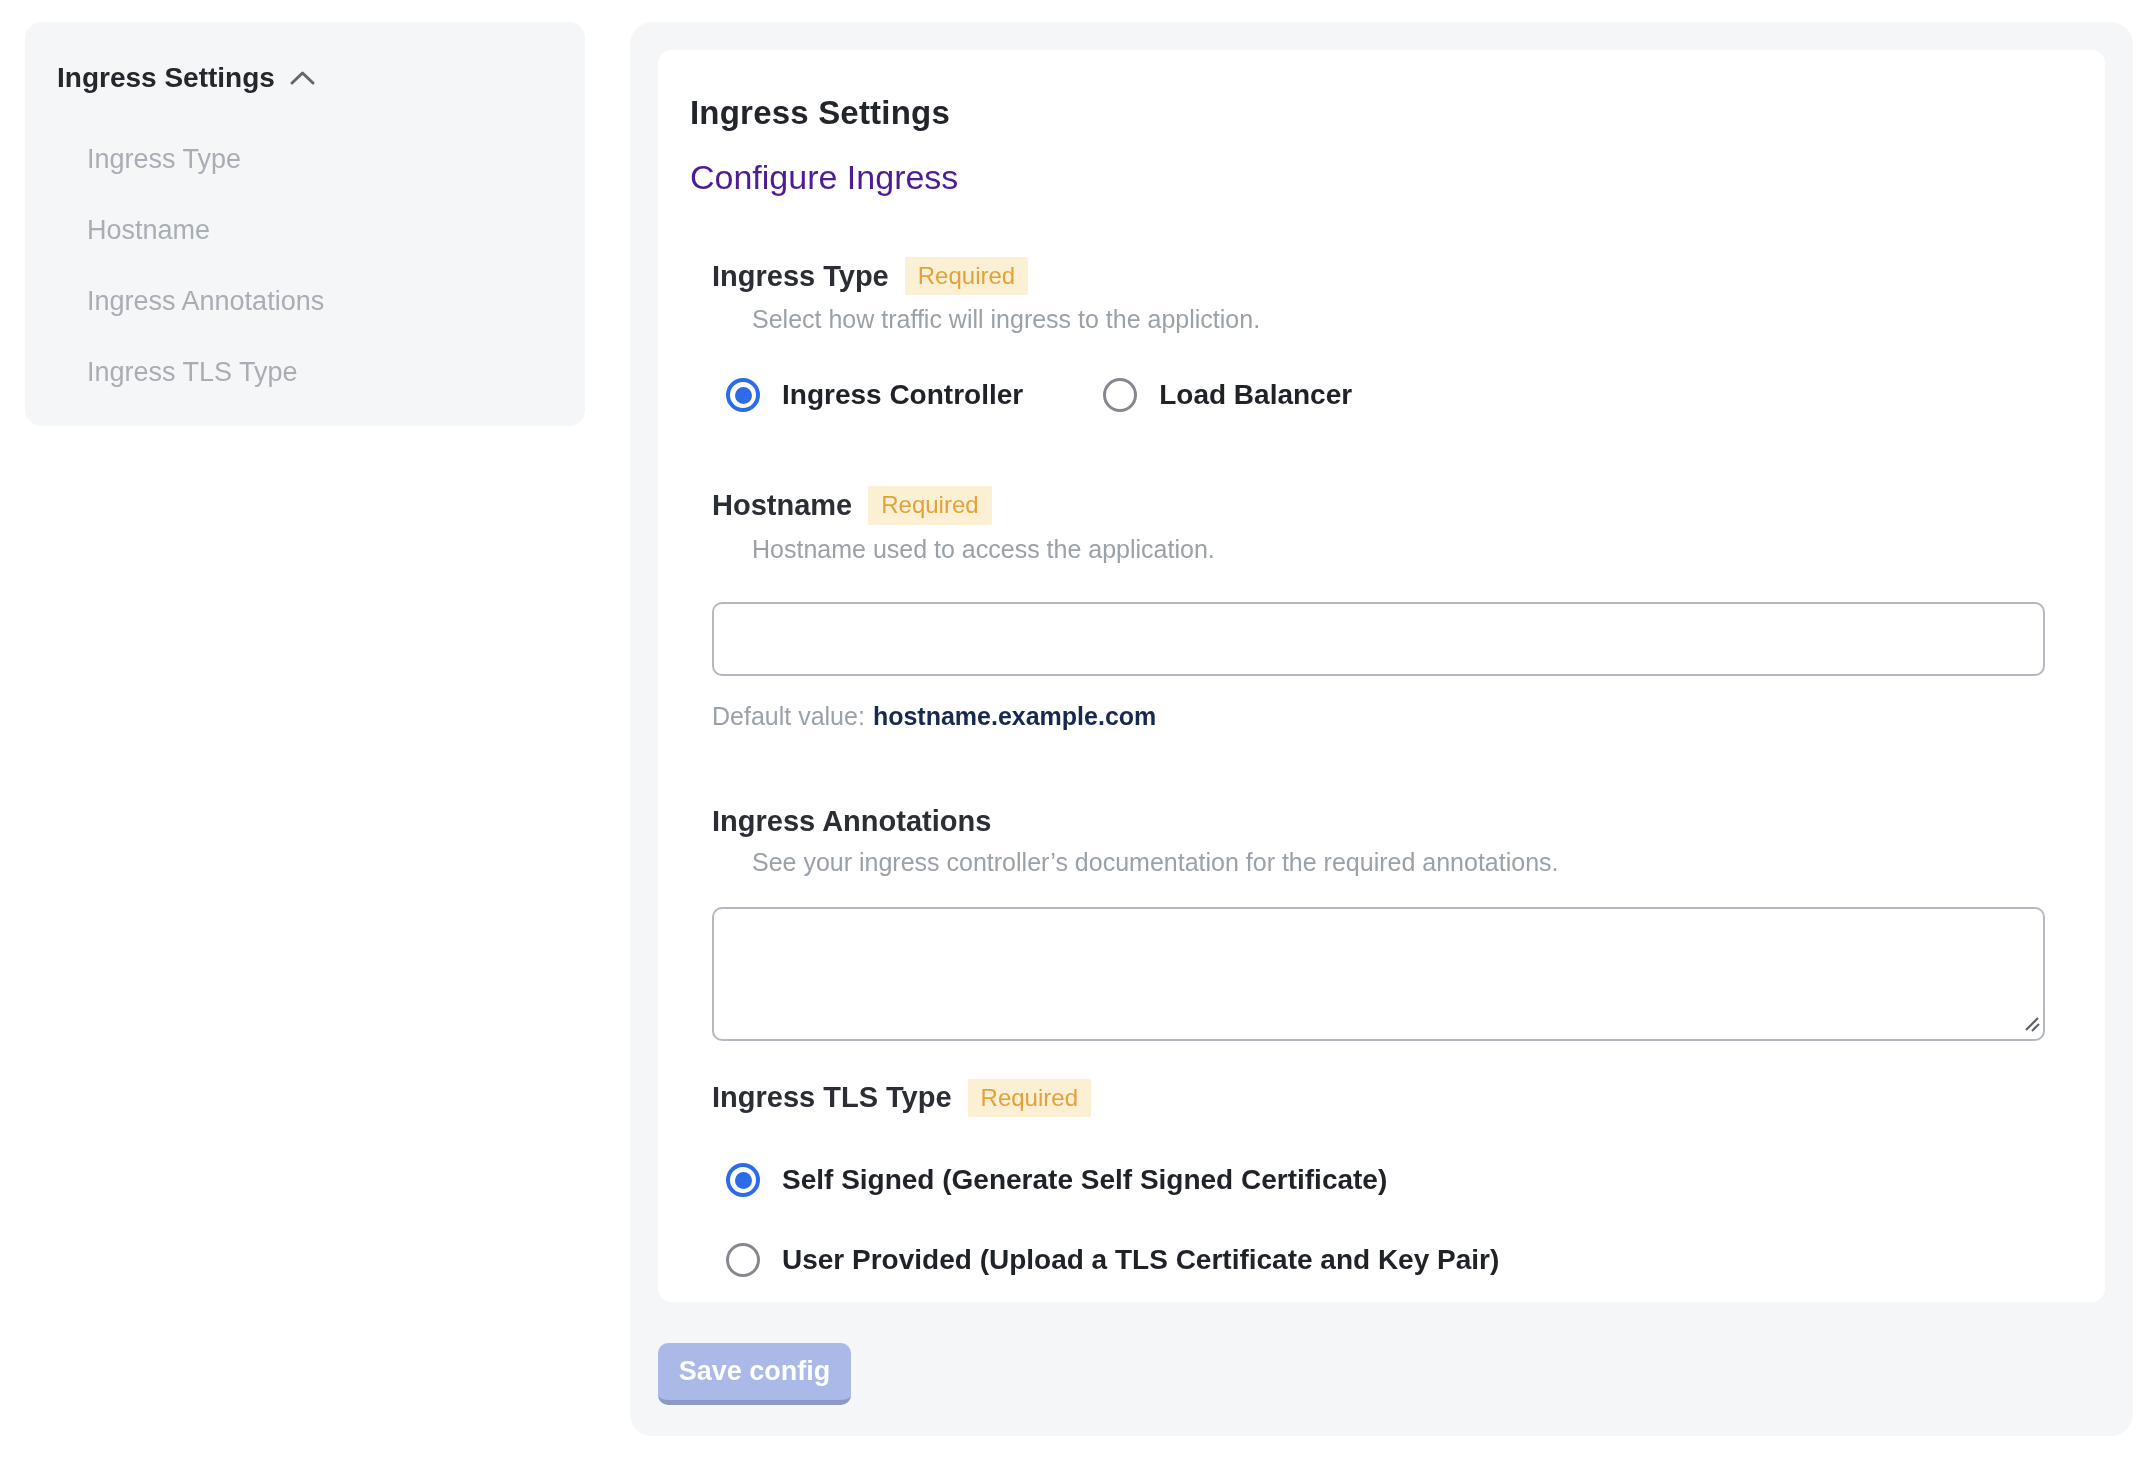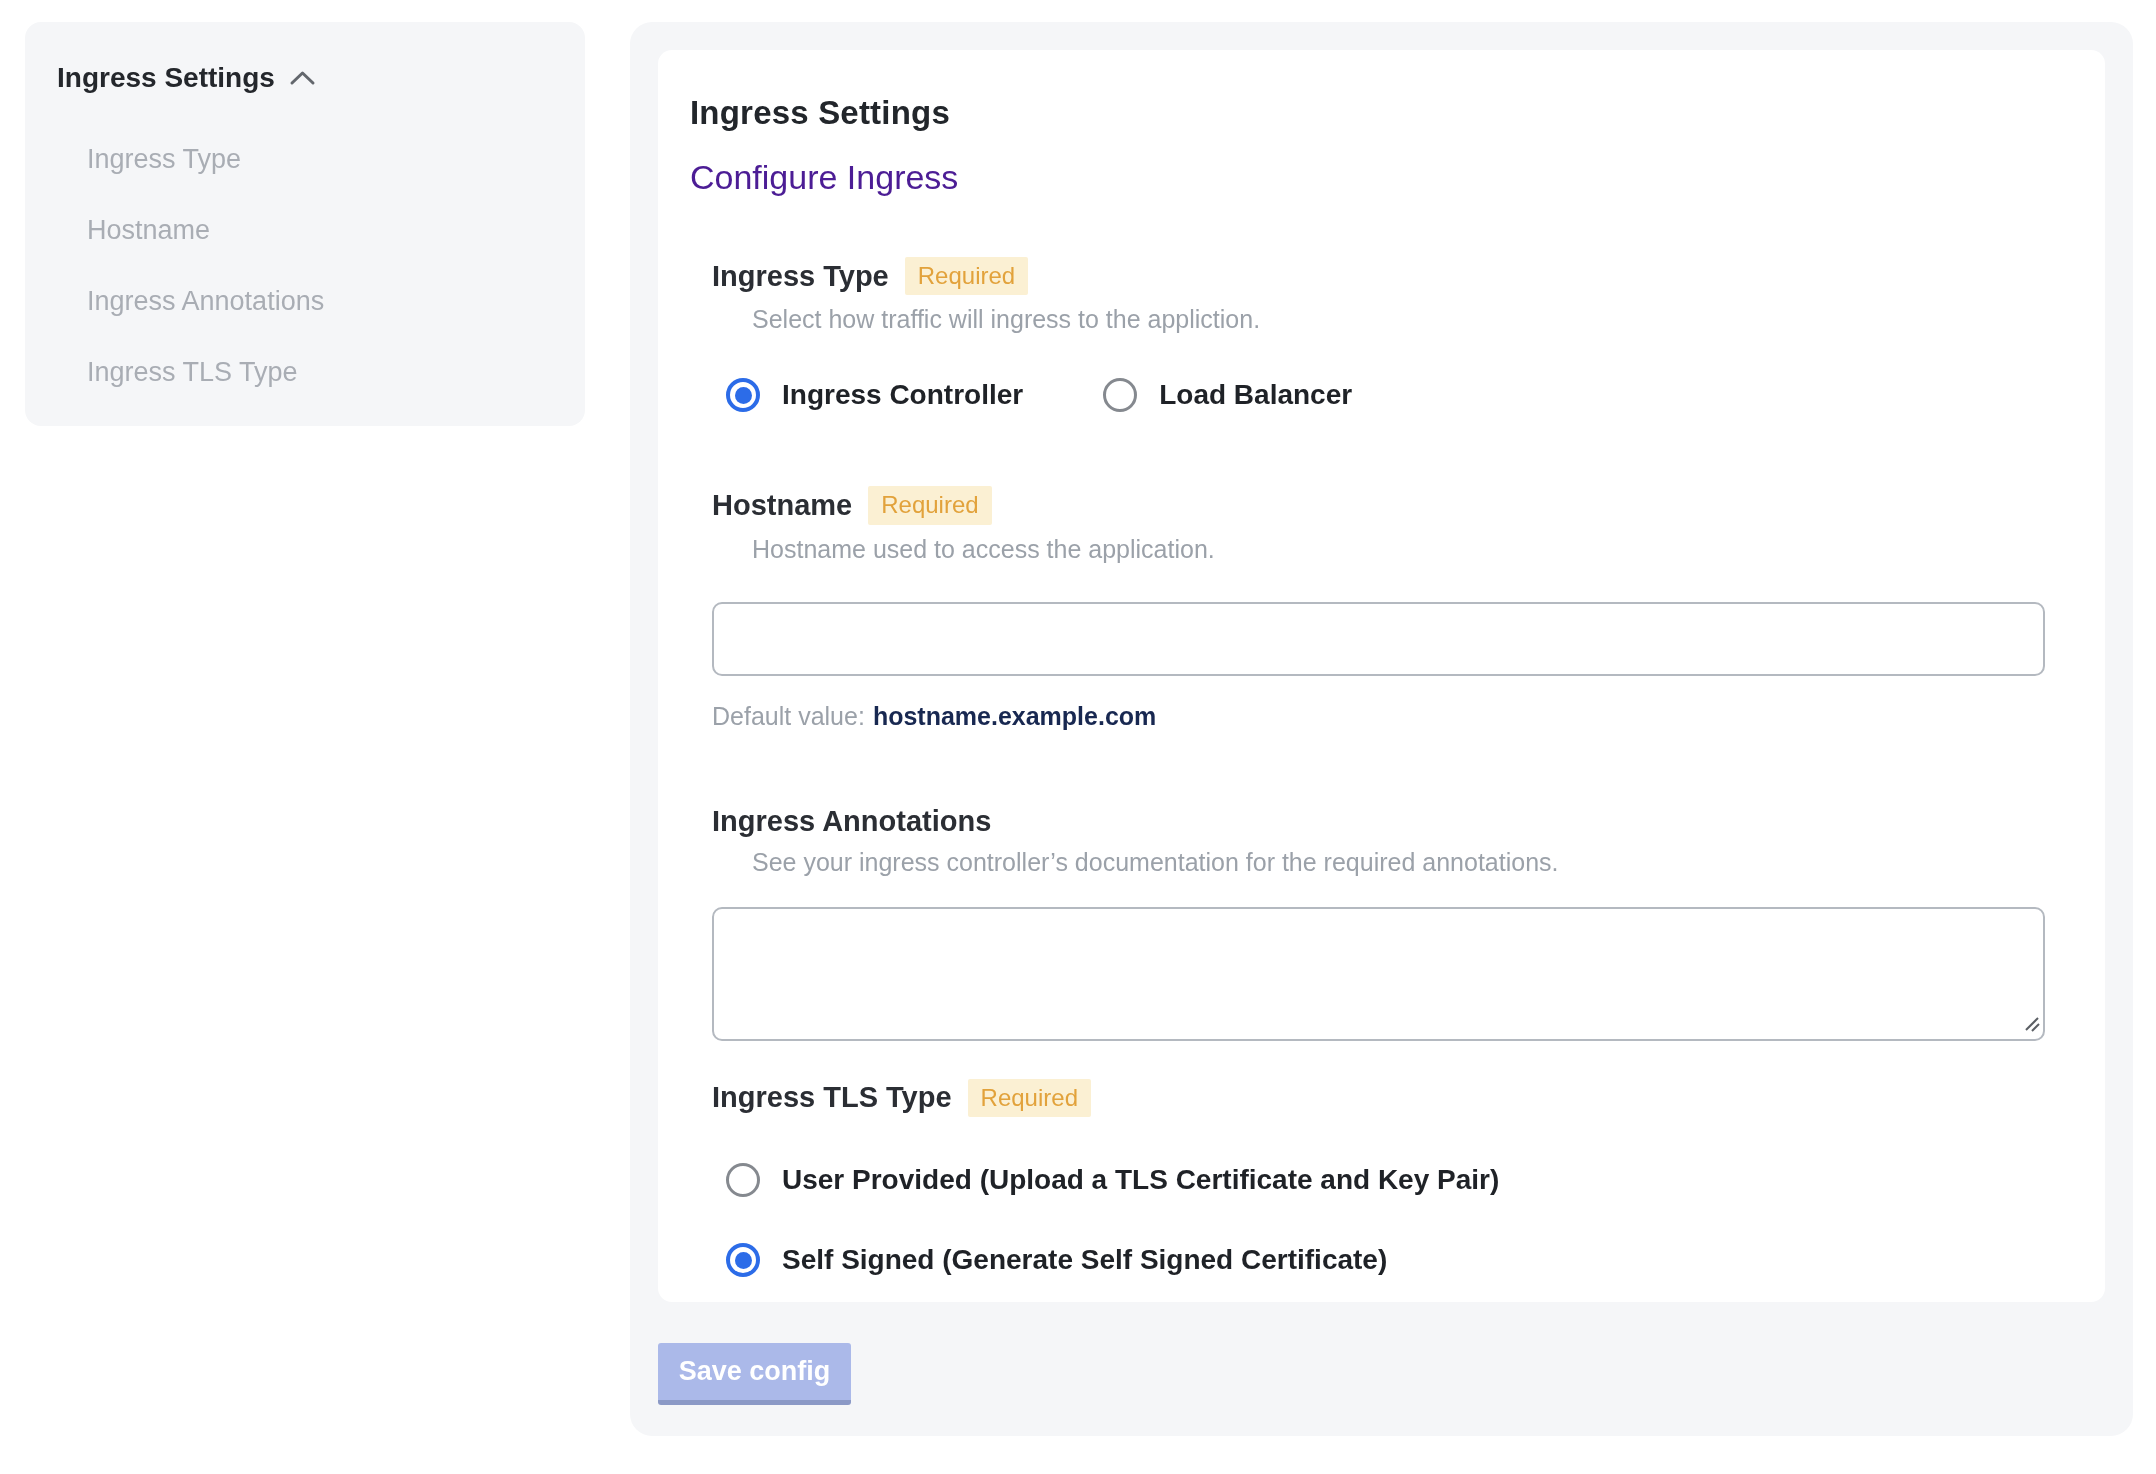--- a/index.html
+++ b/index.html
@@ -89,21 +89,21 @@
   .resize-handle { position: absolute; right: 5px; bottom: 5px; }
 
   .section-hostname, .section-annotations { margin-top: 74px; }
   .section-tls { margin-top: 38px; }
 
   
   .save-button {
     position: absolute; left: 28px; top: 1321px;
     width: 193px; height: 62px;
     background: #abb9e9; border: none; border-bottom: 5px solid #8b99c6;
-    border-radius: 3px; cursor: pointer;
+    border-radius: 10px; cursor: pointer;
     font-family: inherit; font-size: 27px; font-weight: 700; color: #ffffff;
   }
 </style>
 </head>
 <body>
 
 <aside class="sidebar-card">
   <div class="sidebar-header">
     <span>Ingress Settings</span>
     <span>
@@ -175,29 +175,29 @@
         </div>
       </div>
 
       <div class="section-tls">
         <div class="field-label-row">
           <span class="field-label">Ingress TLS Type</span>
           <span class="required-badge">Required</span>
         </div>
         <div class="radio-stack">
           <div class="radio-option">
-            <span class="radio-circle"></span>
-            <span class="radio-label">User Provided (Upload a TLS Certificate and Key Pair)</span>
-          </div>
-          <div class="radio-option">
             <span class="radio-circle selected">
                 <span class="dot"></span>
               </span>
             <span class="radio-label">Self Signed (Generate Self Signed Certificate)</span>
           </div>
+          <div class="radio-option">
+            <span class="radio-circle"></span>
+            <span class="radio-label">User Provided (Upload a TLS Certificate and Key Pair)</span>
+          </div>
         </div>
       </div>
 
     </div>
   </div>
 
   <button class="save-button">Save config</button>
 </section>
 
 </body></html>

